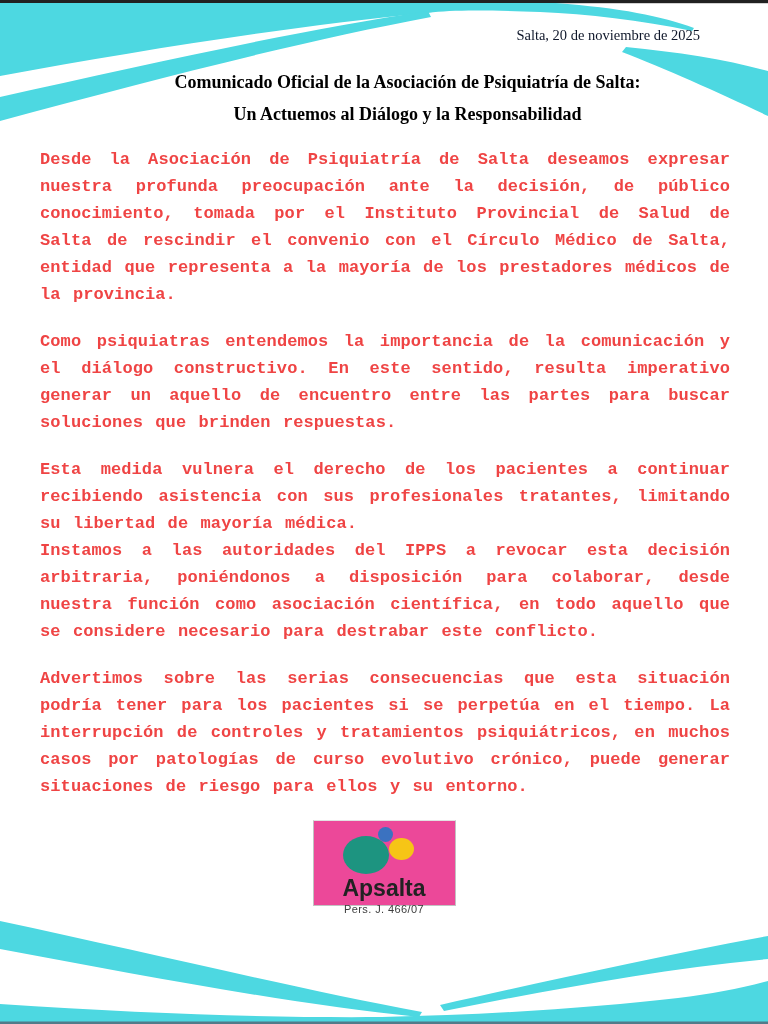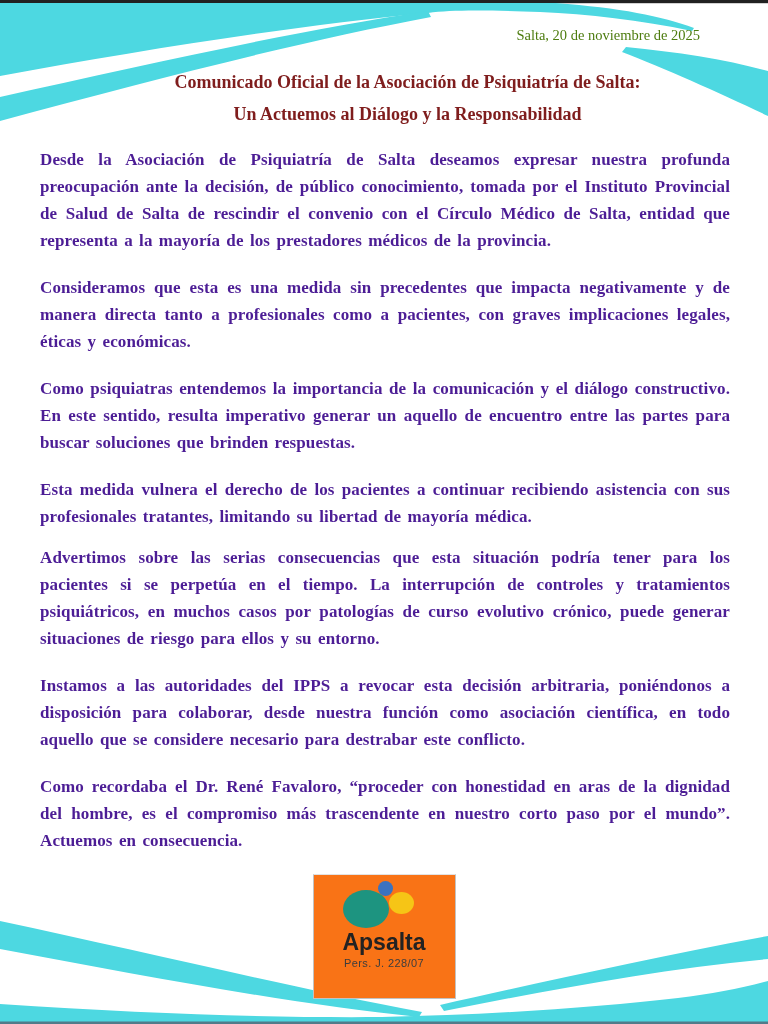--- a/index.html
+++ b/index.html
@@ -11,53 +11,54 @@
     font-family:"Liberation Serif", serif;
   }
   .decor{position:absolute;left:0;z-index:0;display:block;}
   .decor.top{top:0;}
   .decor.bottom{bottom:0;}
   .content{position:relative;z-index:1;}
   .date-line{
     padding:27px 68px 0 0;
     text-align:right;
     font-size:14.5px;
-    color:#4d7c0f;
+    color:#0f172a;
   }
   .doc-title{
     margin-top:22px;
     text-align:center;
     font-weight:bold;
     font-size:18px;
     line-height:32px;
-    color:#7f1d1d;
+    color:#000000;
     margin-left:47px;
   }
   .doc-body{
     margin-top:16px;
     padding:0 38px 0 40px;
   }
   .doc-body p{
-    margin:14px 0 20px 0;
+    margin:0 0 20px 0;
     font-weight:bold;
     font-size:17px;
     line-height:27px;
     text-align:justify;
-    color:#4c1d95;
+    color:#ef4444;
     word-spacing:2px;
     letter-spacing:0.1px;
+    font-family:Liberation Mono, monospace;
   }
   .doc-body p.no-gap{margin-bottom:0;}
   .logo-box{
     position:relative;
-    width:143px;height:125px;
+    width:143px;height:86px;
     margin:2px auto 14px auto;
     border:1px solid #c2c2c2;
     border-top-color:#e2e2e2;
-    background:#f97316;
+    background:#ec4899;
     box-sizing:border-box;
   }
   .dot{position:absolute;border-radius:50%;}
   .dot.blue{left:64px;top:6px;width:15px;height:15px;}
   .dot.teal{left:29px;top:15px;width:46px;height:38px;}
   .dot.yellow{left:75px;top:17px;width:25px;height:22px;}
   .logo-name{
     position:absolute;top:54px;left:0;width:100%;
     text-align:center;
     font-family:"Liberation Sans", sans-serif;
@@ -96,30 +97,28 @@
   <div class="content">
     <div class="date-line">Salta, 20 de noviembre de 2025</div>
 
     <div class="doc-title">
       <div>Comunicado Oficial de la Asociación de Psiquiatría de Salta:</div>
       <div>Un Actuemos al Diálogo y la Responsabilidad</div>
     </div>
 
     <div class="doc-body">
         <p>Desde la Asociación de Psiquiatría de Salta deseamos expresar nuestra profunda preocupación ante la decisión, de público conocimiento, tomada por el Instituto Provincial de Salud de Salta de rescindir el convenio con el Círculo Médico de Salta, entidad que representa a la mayoría de los prestadores médicos de la provincia.</p>
-        <p>Consideramos que esta es una medida sin precedentes que impacta negativamente y de manera directa tanto a profesionales como a pacientes, con graves implicaciones legales, éticas y económicas.</p>
         <p>Como psiquiatras entendemos la importancia de la comunicación y el diálogo constructivo. En este sentido, resulta imperativo generar un aquello de encuentro entre las partes para buscar soluciones que brinden respuestas.</p>
         <p class="no-gap">Esta medida vulnera el derecho de los pacientes a continuar recibiendo asistencia con sus profesionales tratantes, limitando su libertad de mayoría médica.</p>
+        <p>Instamos a las autoridades del IPPS a revocar esta decisión arbitraria, poniéndonos a disposición para colaborar, desde nuestra función como asociación científica, en todo aquello que se considere necesario para destrabar este conflicto.</p>
         <p>Advertimos sobre las serias consecuencias que esta situación podría tener para los pacientes si se perpetúa en el tiempo. La interrupción de controles y tratamientos psiquiátricos, en muchos casos por patologías de curso evolutivo crónico, puede generar situaciones de riesgo para ellos y su entorno.</p>
-        <p>Instamos a las autoridades del IPPS a revocar esta decisión arbitraria, poniéndonos a disposición para colaborar, desde nuestra función como asociación científica, en todo aquello que se considere necesario para destrabar este conflicto.</p>
-        <p>Como recordaba el Dr. René Favaloro, “proceder con honestidad en aras de la dignidad del hombre, es el compromiso más trascendente en nuestro corto paso por el mundo”. Actuemos en consecuencia.</p>
       </div>
 
     <div class="logo-box">
       <div class="dot blue" style="background: rgb(59, 114, 192);"></div>
       <div class="dot teal" style="background: rgb(29, 148, 128);"></div>
       <div class="dot yellow" style="background: rgb(246, 197, 22);"></div>
       <div class="logo-name">Apsalta</div>
-      <div class="logo-reg">Pers. J. 228/07</div>
+      <div class="logo-reg">Pers. J. 466/07</div>
     </div>
   </div>
 
 </div>
 
 </body></html>

